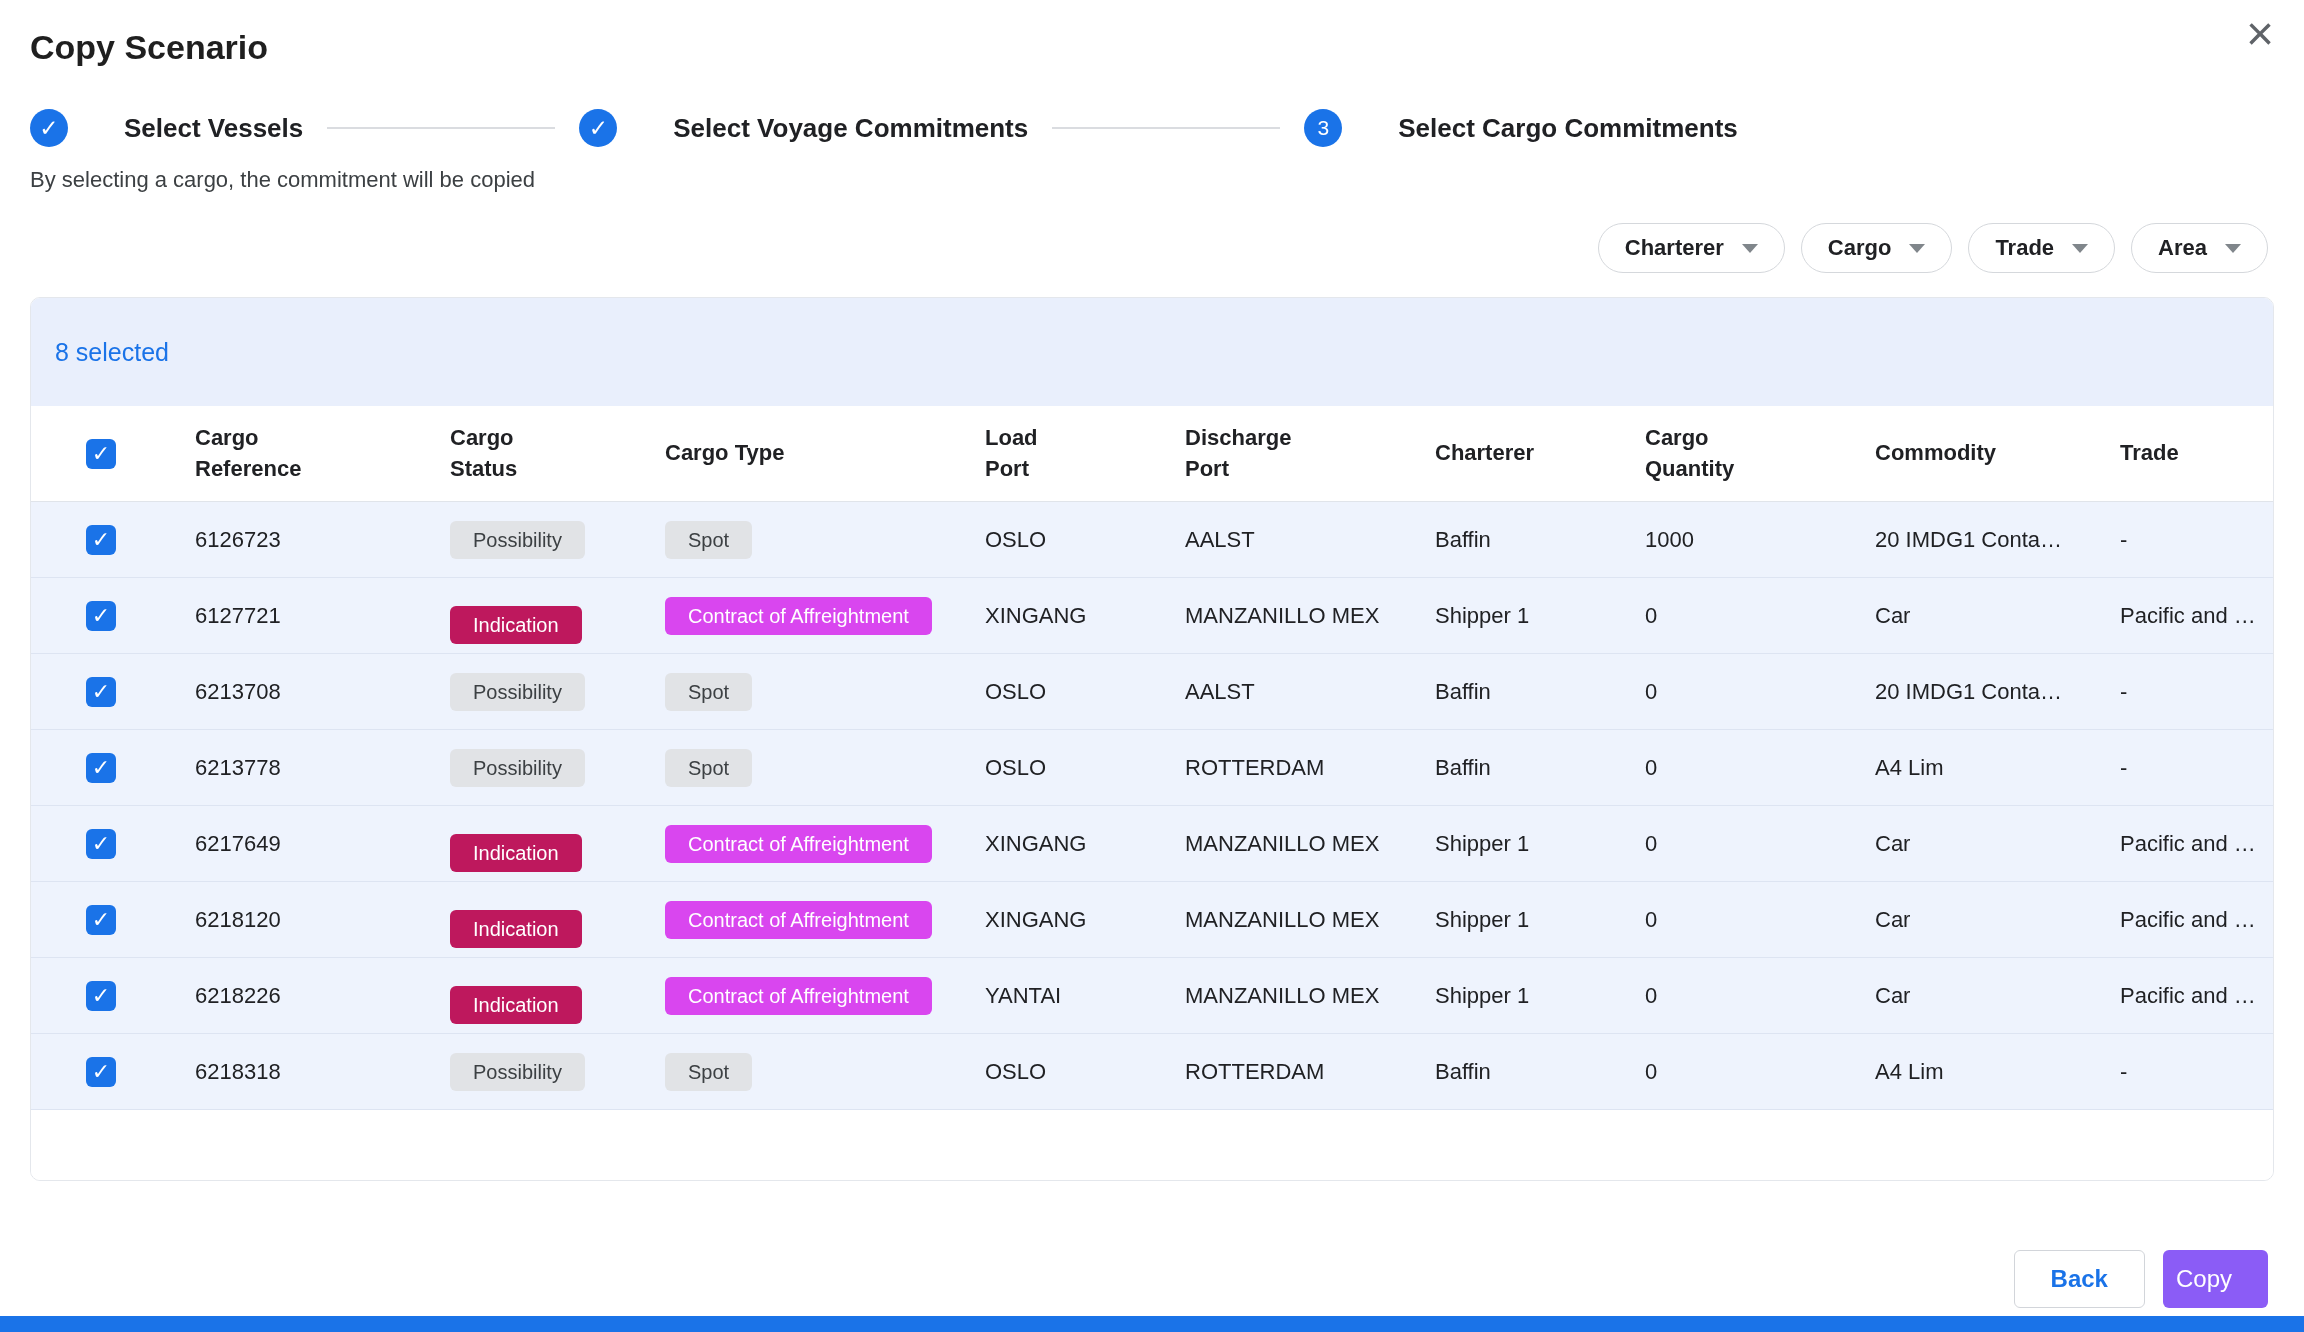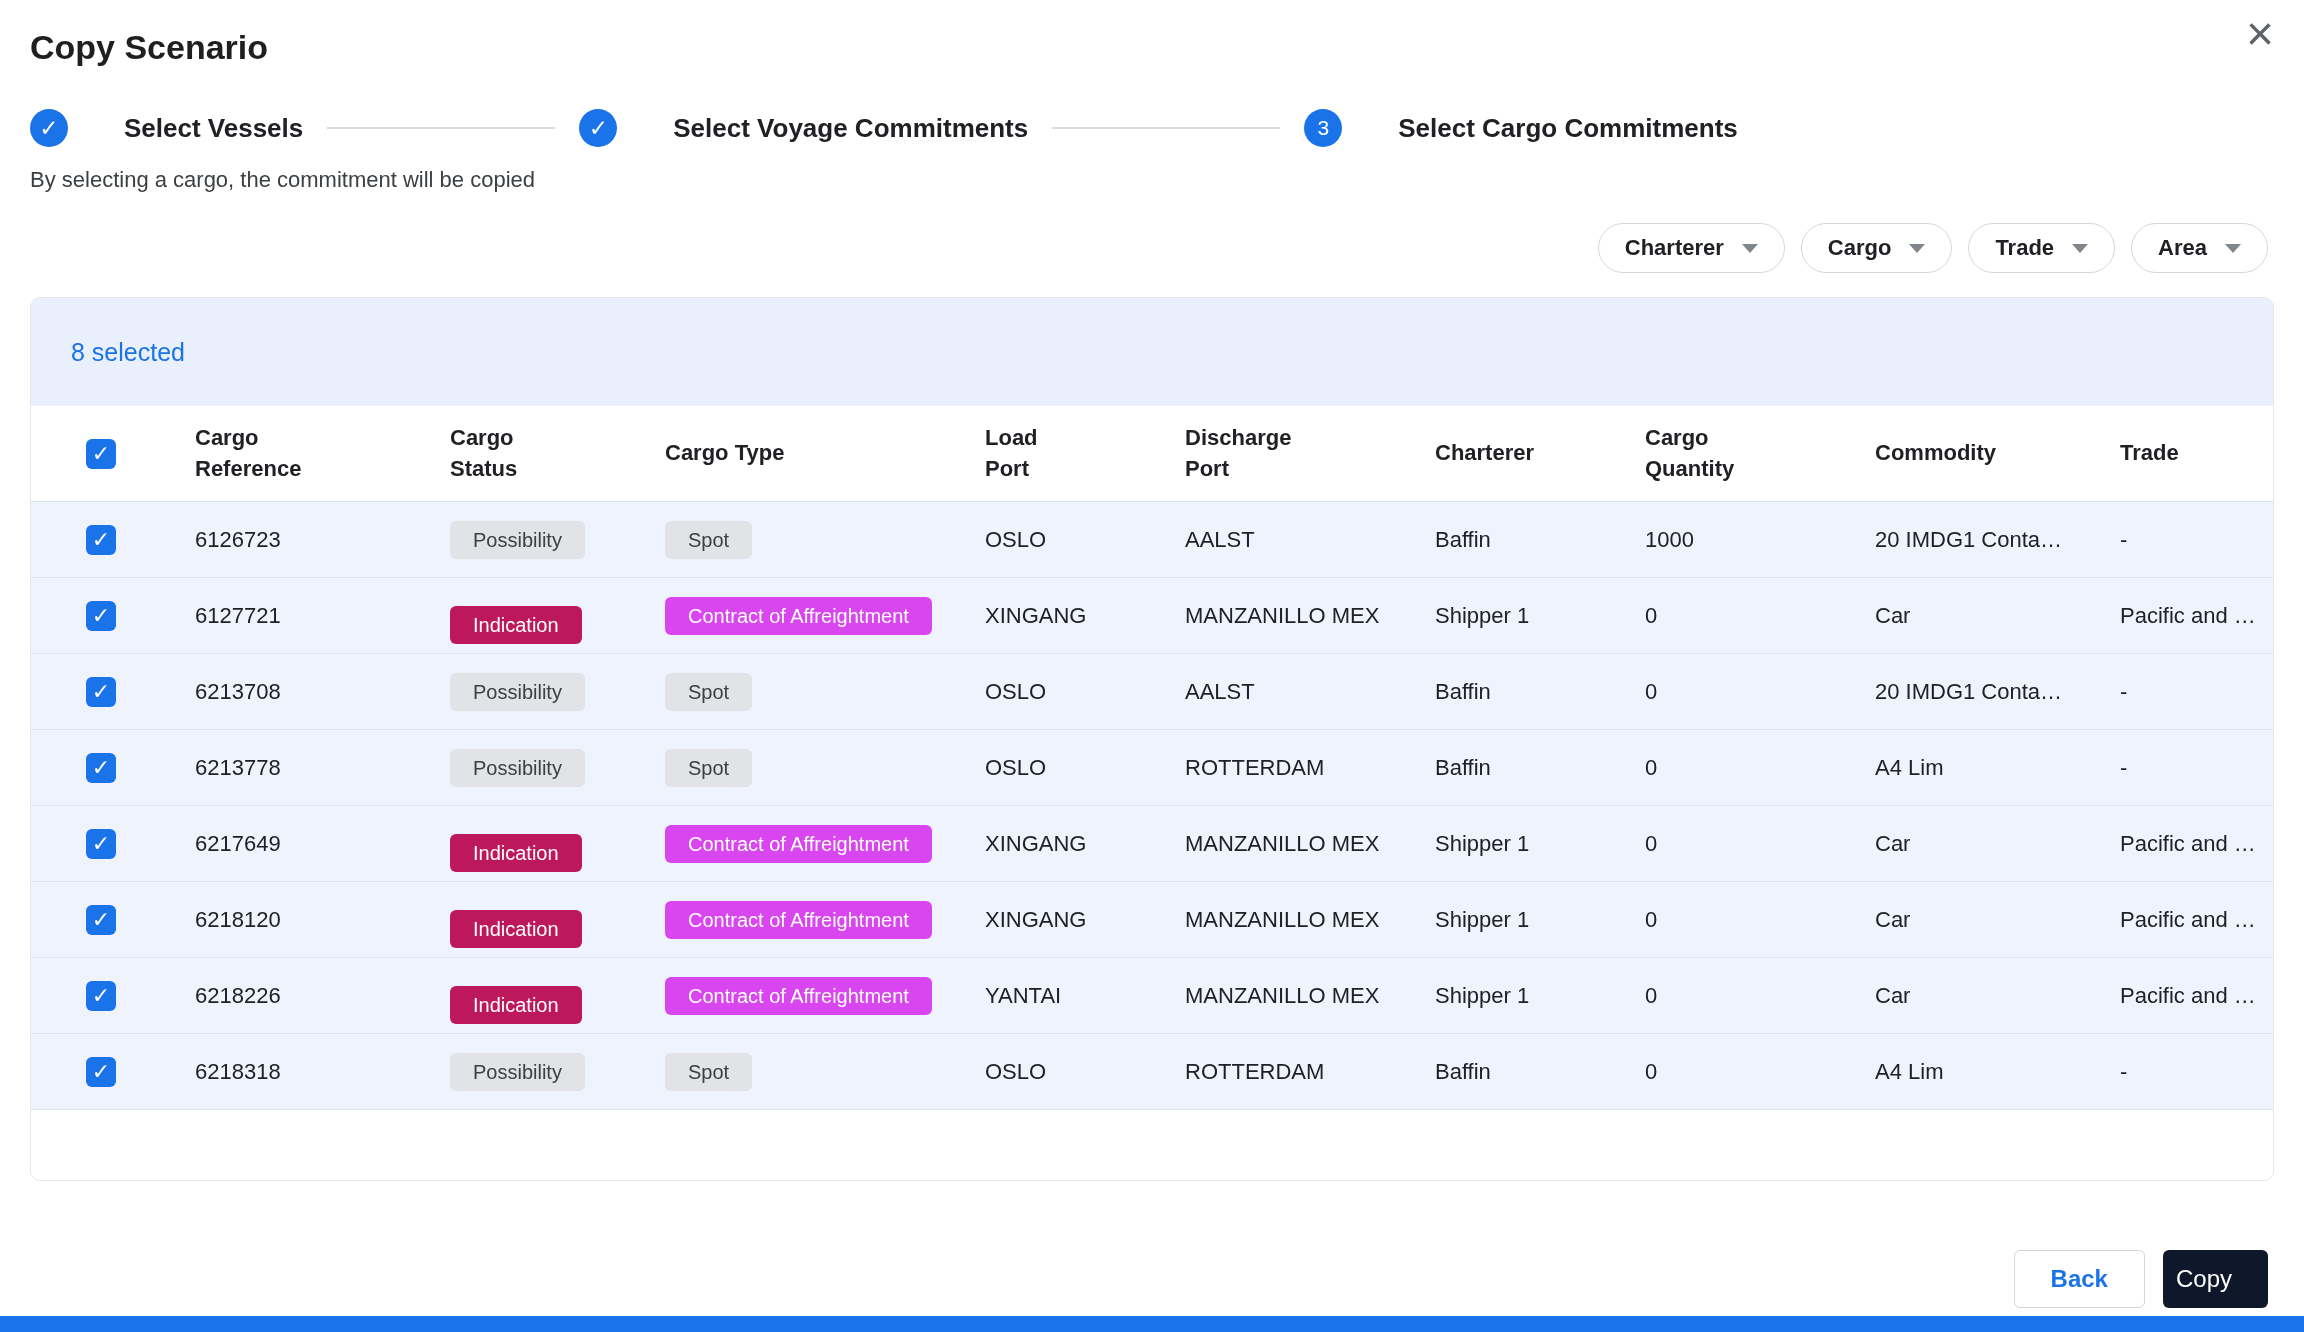--- a/index.html
+++ b/index.html
@@ -28,21 +28,21 @@
   
   .filters { display:flex; justify-content:flex-end; gap:16px; padding:30px 36px 0; }
   .filter-pill { display:inline-flex; align-items:center; gap:18px; border:1px solid #d5d8dc;
     border-radius:999px; height:50px; padding:0 26px; font-size:22px; font-weight:600;
     color:#202124; background:#fff; cursor:pointer; }
   .caret { width:0; height:0; border-left:8px solid transparent; border-right:8px solid transparent;
     border-top:9px solid #80868b; }
 
   
   .table-card { margin:24px 30px 0; border:1px solid #e4e7ec; border-radius:10px; overflow:hidden; background:#fff; }
-  .toolbar { background:#e9effc; height:108px; display:flex; align-items:center; padding:0 40px; }
+  .toolbar { background:#e9effc; height:108px; display:flex; align-items:center; padding:0 24px; }
   .selected-summary { color:#1a73e8; font-size:25px; cursor:pointer; }
 
   .grid-row { display:grid; grid-template-columns:140px 255px 215px 320px 200px 250px 210px 230px 245px 1fr; align-items:center; }
   .thead { background:#fff; height:96px; border-bottom:1px solid #e0e4ea; }
   .th { padding:0 10px 0 24px; white-space:pre-line; line-height:1.4; font-weight:700; font-size:22px; color:#202124; }
   .cb-cell { display:flex; justify-content:center; align-items:center; }
 
   .trow { background:#eef3fd; height:76px; border-bottom:1px solid #dde4f2; font-size:22px; }
   .trow:last-of-type { border-bottom:1px solid #dde4f2; }
   .cell { padding:0 10px 0 24px; overflow:hidden; text-overflow:ellipsis; white-space:nowrap; color:#202124; }
@@ -56,21 +56,21 @@
   .badge[data-variant="green"] { background:#be185d; color:#ffffff;margin-top:19px; }
   .badge[data-variant="darkgreen"] { background:#d946ef; color:#ffffff; }
 
   .table-bottom-space { height:70px; background:#fff; }
 
   
   .footer { position:absolute; right:36px; bottom:24px; display:flex; gap:18px; }
   .btn { height:58px; padding:0 36px; border-radius:6px; font-size:24px;
     display:flex; align-items:center; justify-content:center; cursor:pointer; border:none; }
   .btn-back { border:1px solid #d2d5da; color:#1a73e8; background:#fff;font-weight:bold; }
-  .btn-copy { background:#0f172a; color:#fff;padding-left:13px; }
+  .btn-copy { background:#8b5cf6; color:#fff;padding-left:13px; }
 
   .bottom-accent { position:absolute; left:0; right:0; bottom:0; height:16px; background:#1a73e8; }
 </style>
 </head>
 <body>
 
 <div class="dlg-header">
   <div class="dlg-title">Copy Scenario</div>
   <div class="close-btn">×</div>
 </div>

